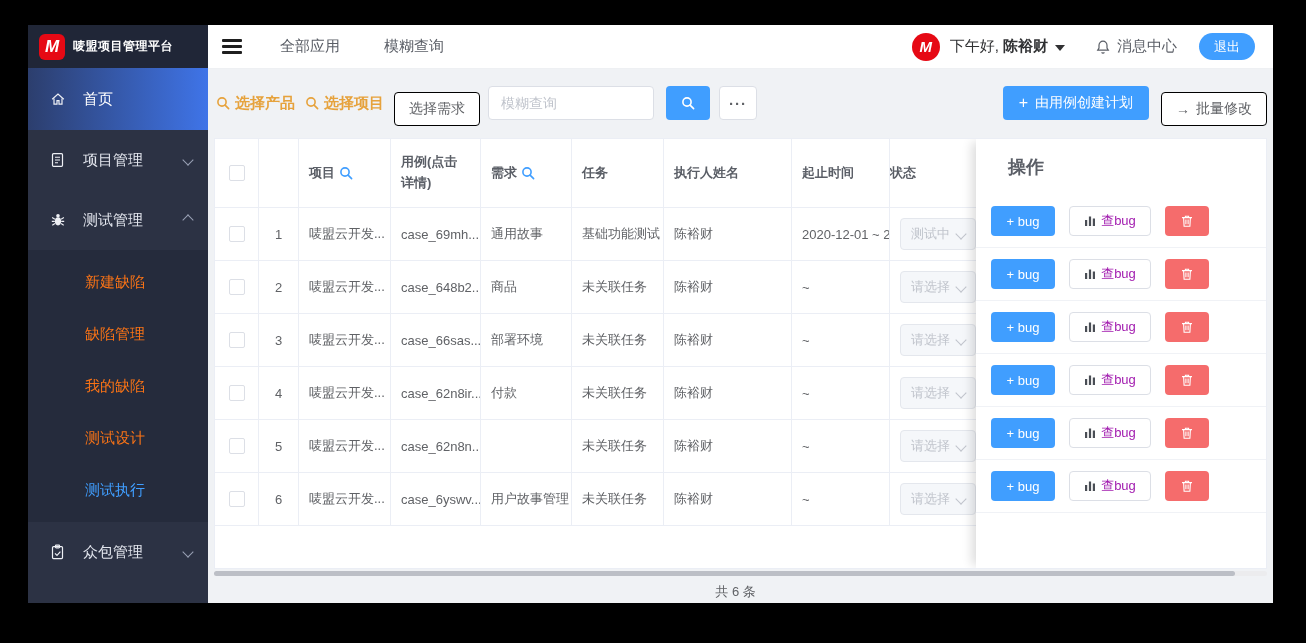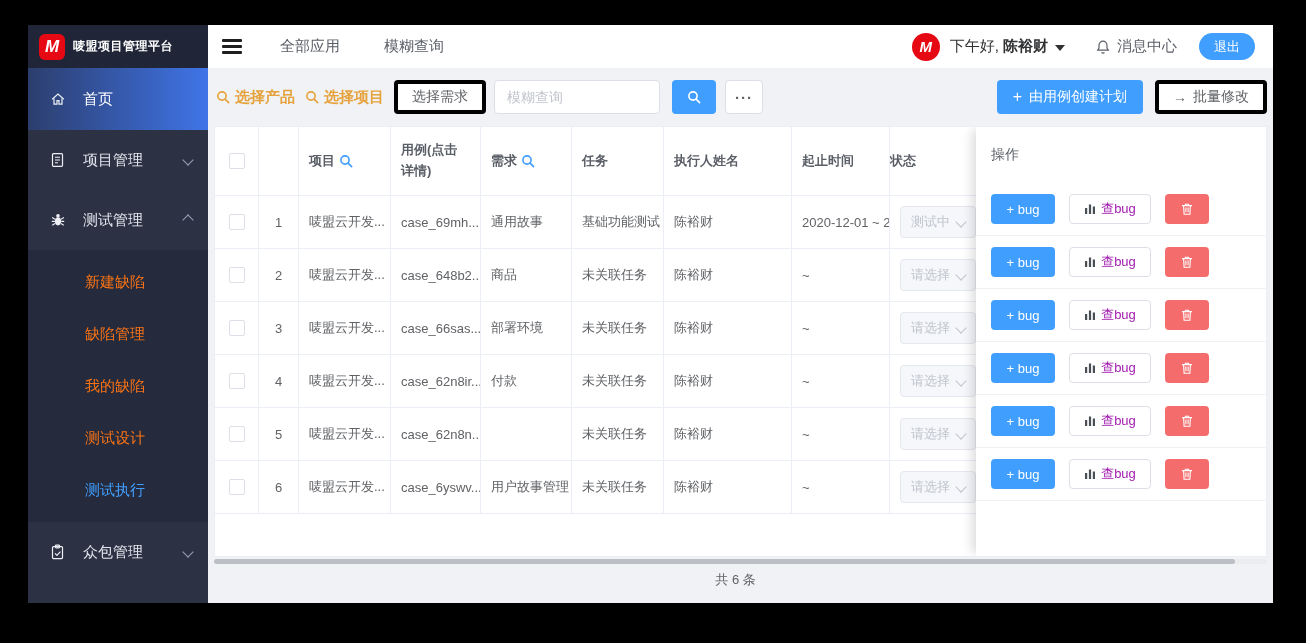--- a/index.html
+++ b/index.html
@@ -46,23 +46,23 @@
   .msg{display:flex;align-items:center;gap:6px;color:#5a5e66;font-size:15px;
        margin:0 22px 0 30px;cursor:pointer;white-space:nowrap;}
   .msg .ic{display:flex;color:#5a5e66;}
   .logout{background:#409eff;color:#fff;border:none;border-radius:14px;height:27px;
           padding:0 15px;font-size:13px;cursor:pointer;white-space:nowrap;}
   
   .toolbar{display:flex;align-items:center;padding:11px 6px 12px 8px;}
   .warn-link{display:flex;align-items:center;gap:5px;color:#e6a23c;font-size:15px;
              font-weight:600;cursor:pointer;margin-right:10px;white-space:nowrap;}
   .warn-link .ic{display:flex;color:#e6a23c;}
-  .btn-plain{height:34px;background:#fff;border:4px solid #000000;border-radius:4px;
+  .btn-plain{height:34px;background:#fff;border:1px solid #000000;border-radius:4px;
              color:#606266;font-size:14px;padding:0 14px;cursor:pointer;white-space:nowrap;
-             display:inline-flex;align-items:center;gap:6px;box-sizing:border-box;}
+             display:inline-flex;align-items:center;gap:6px;box-sizing:border-box;margin-top:12px;}
   .fuzzy{height:34px;width:166px;margin-left:8px;border:1px solid #dcdfe6;border-radius:4px;
          padding:0 12px;font-size:14px;color:#606266;outline:none;box-sizing:border-box;
          font-family:inherit;}
   .fuzzy::placeholder{color:#c0c4cc;}
   .btn-search{width:44px;height:34px;margin-left:12px;background:#409eff;border:none;
               border-radius:4px;cursor:pointer;display:inline-flex;align-items:center;
               justify-content:center;color:#fff;}
   .btn-more{width:38px;height:34px;margin-left:9px;background:#fff;border:1px solid #dcdfe6;
             border-radius:4px;color:#606266;font-size:15px;font-weight:bold;cursor:pointer;
             letter-spacing:1px;}
@@ -95,22 +95,22 @@
   .sel{position:relative;margin-left:10px;width:76px;height:32px;background:#f5f7fa;
        border:1px solid #e4e7ed;border-radius:4px;box-sizing:border-box;cursor:not-allowed;
        display:flex;align-items:center;overflow:hidden;flex:none;}
   .sel-txt{color:#c0c4cc;font-size:13px;padding-left:10px;white-space:nowrap;}
   .sel .chev{position:absolute;right:10px;top:11px;}
   .chev{display:inline-block;width:7px;height:7px;border-right:1.4px solid #c0c4cc;
         border-bottom:1.4px solid #c0c4cc;transform:rotate(45deg);}
   
   .fixed-panel{position:absolute;top:0;right:0;width:290px;height:100%;background:#fff;
                box-shadow:-7px 0 10px -3px rgba(0,0,0,.14);z-index:3;}
-  .panel-header{height:56px;display:flex;align-items:center;padding-left:15px;
-                font-size:14px;font-weight:normal;color:#5a5e66;}
+  .panel-header{height:56px;display:flex;align-items:center;padding-left:32px;
+                font-size:18px;font-weight:bold;color:#5a5e66;}
   .panel-row{height:52px;display:flex;align-items:center;gap:14px;padding-left:15px;
              border-bottom:1px solid #f0f2f6;}
   .btn-add{min-width:64px;height:30px;background:#409eff;border:none;border-radius:4px;
            color:#fff;font-size:13px;cursor:pointer;}
   .btn-view{min-width:82px;height:30px;background:#fff;border:1px solid #dcdfe6;
             border-radius:4px;color:#a21caf;font-size:13px;cursor:pointer;
             display:inline-flex;align-items:center;justify-content:center;gap:5px;}
   .btn-view .ic{display:flex;color:#4a4e55;}
   .btn-del{width:44px;height:30px;background:#f56c6c;border:none;border-radius:4px;
            cursor:pointer;display:inline-flex;align-items:center;justify-content:center;}

